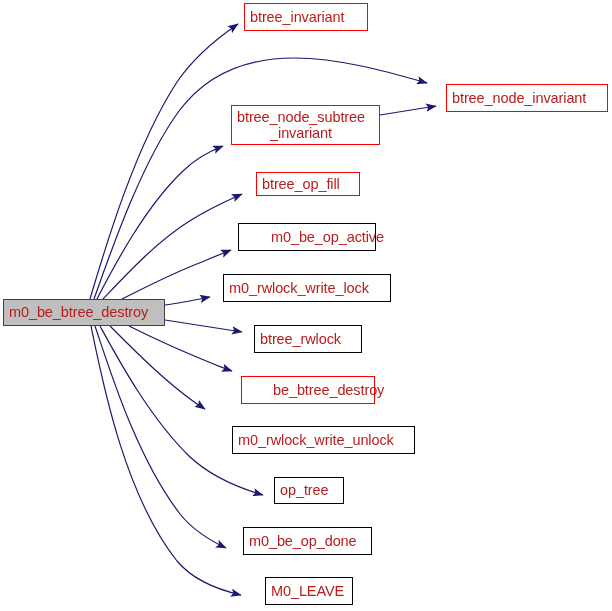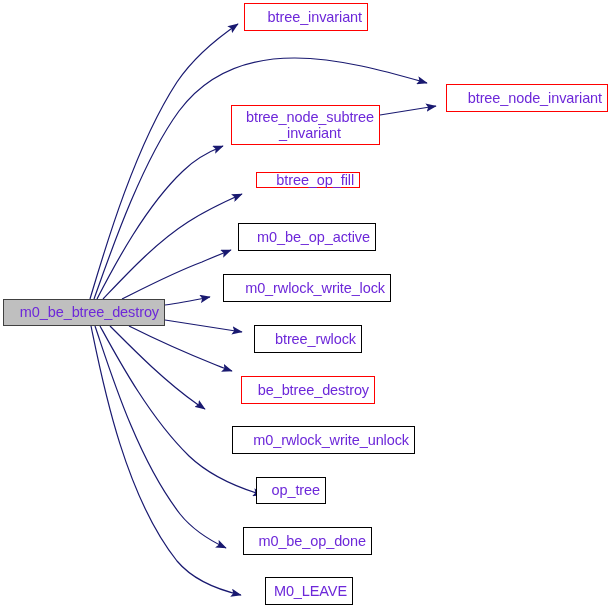--- a/index.html
+++ b/index.html
@@ -25,26 +25,26 @@
     top: 0;
     width: 612px;
     height: 611px;
     pointer-events: none;
   }
   .node {
     position: absolute;
     box-sizing: border-box;
     display: flex;
     align-items: center;
-    justify-content: flex-end;
+    justify-content: flex-start;
     background: #ffffff;
     border: 1px solid #000000;
     font-size: 14.5px;
     line-height: 1.12;
-    color: #6d28d9;
+    color: #b91c1c;
     text-align: center;
     white-space: pre-line;
     letter-spacing: -0.1px;
   }
   .node.red {
     border: 1px solid #ff0000;
   }
   .node.root {
     background: #bfbfbf;
     border: 1px solid #404040;
@@ -85,24 +85,24 @@
 
   <div class="node root" style="left: 3px; top: 299px; width: 162px; height: 27px;">
     <span class="node-label">m0_be_btree_destroy</span>
   </div>
 
   <div id="node-container">
       <div class="node red" style="left: 244px; top: 3px; width: 124px; height: 28px;"><span class="node-label">btree_invariant</span></div>
       <div class="node red" style="left: 446px; top: 84px; width: 162px; height: 28px;"><span class="node-label">btree_node_invariant</span></div>
       <div class="node red" style="left: 231px; top: 105px; width: 149px; height: 40px;"><span class="node-label">btree_node_subtree
 _invariant</span></div>
-      <div class="node red" style="left: 256px; top: 172px; width: 104px; height: 16px;"><span class="node-label">btree_op_fill</span></div>
+      <div class="node red" style="left: 256px; top: 172px; width: 104px; height: 24px;"><span class="node-label">btree_op_fill</span></div>
       <div class="node" style="left: 238px; top: 223px; width: 138px; height: 28px; padding-left: 27px;"><span class="node-label">m0_be_op_active</span></div>
       <div class="node" style="left: 223px; top: 274px; width: 168px; height: 28px;"><span class="node-label">m0_rwlock_write_lock</span></div>
       <div class="node" style="left: 254px; top: 325px; width: 108px; height: 28px;"><span class="node-label">btree_rwlock</span></div>
       <div class="node red" style="left: 241px; top: 376px; width: 134px; height: 28px; padding-left: 26px;"><span class="node-label">be_btree_destroy</span></div>
       <div class="node" style="left: 232px; top: 426px; width: 183px; height: 28px;"><span class="node-label">m0_rwlock_write_unlock</span></div>
-      <div class="node" style="left: 256px; top: 477px; width: 70px; height: 27px;"><span class="node-label">op_tree</span></div>
+      <div class="node" style="left: 274px; top: 477px; width: 70px; height: 27px;"><span class="node-label">op_tree</span></div>
       <div class="node" style="left: 243px; top: 527px; width: 129px; height: 28px;"><span class="node-label">m0_be_op_done</span></div>
       <div class="node" style="left: 265px; top: 577px; width: 88px; height: 28px;"><span class="node-label">M0_LEAVE</span></div>
     </div>
 
 </div>
 
 </body></html>

